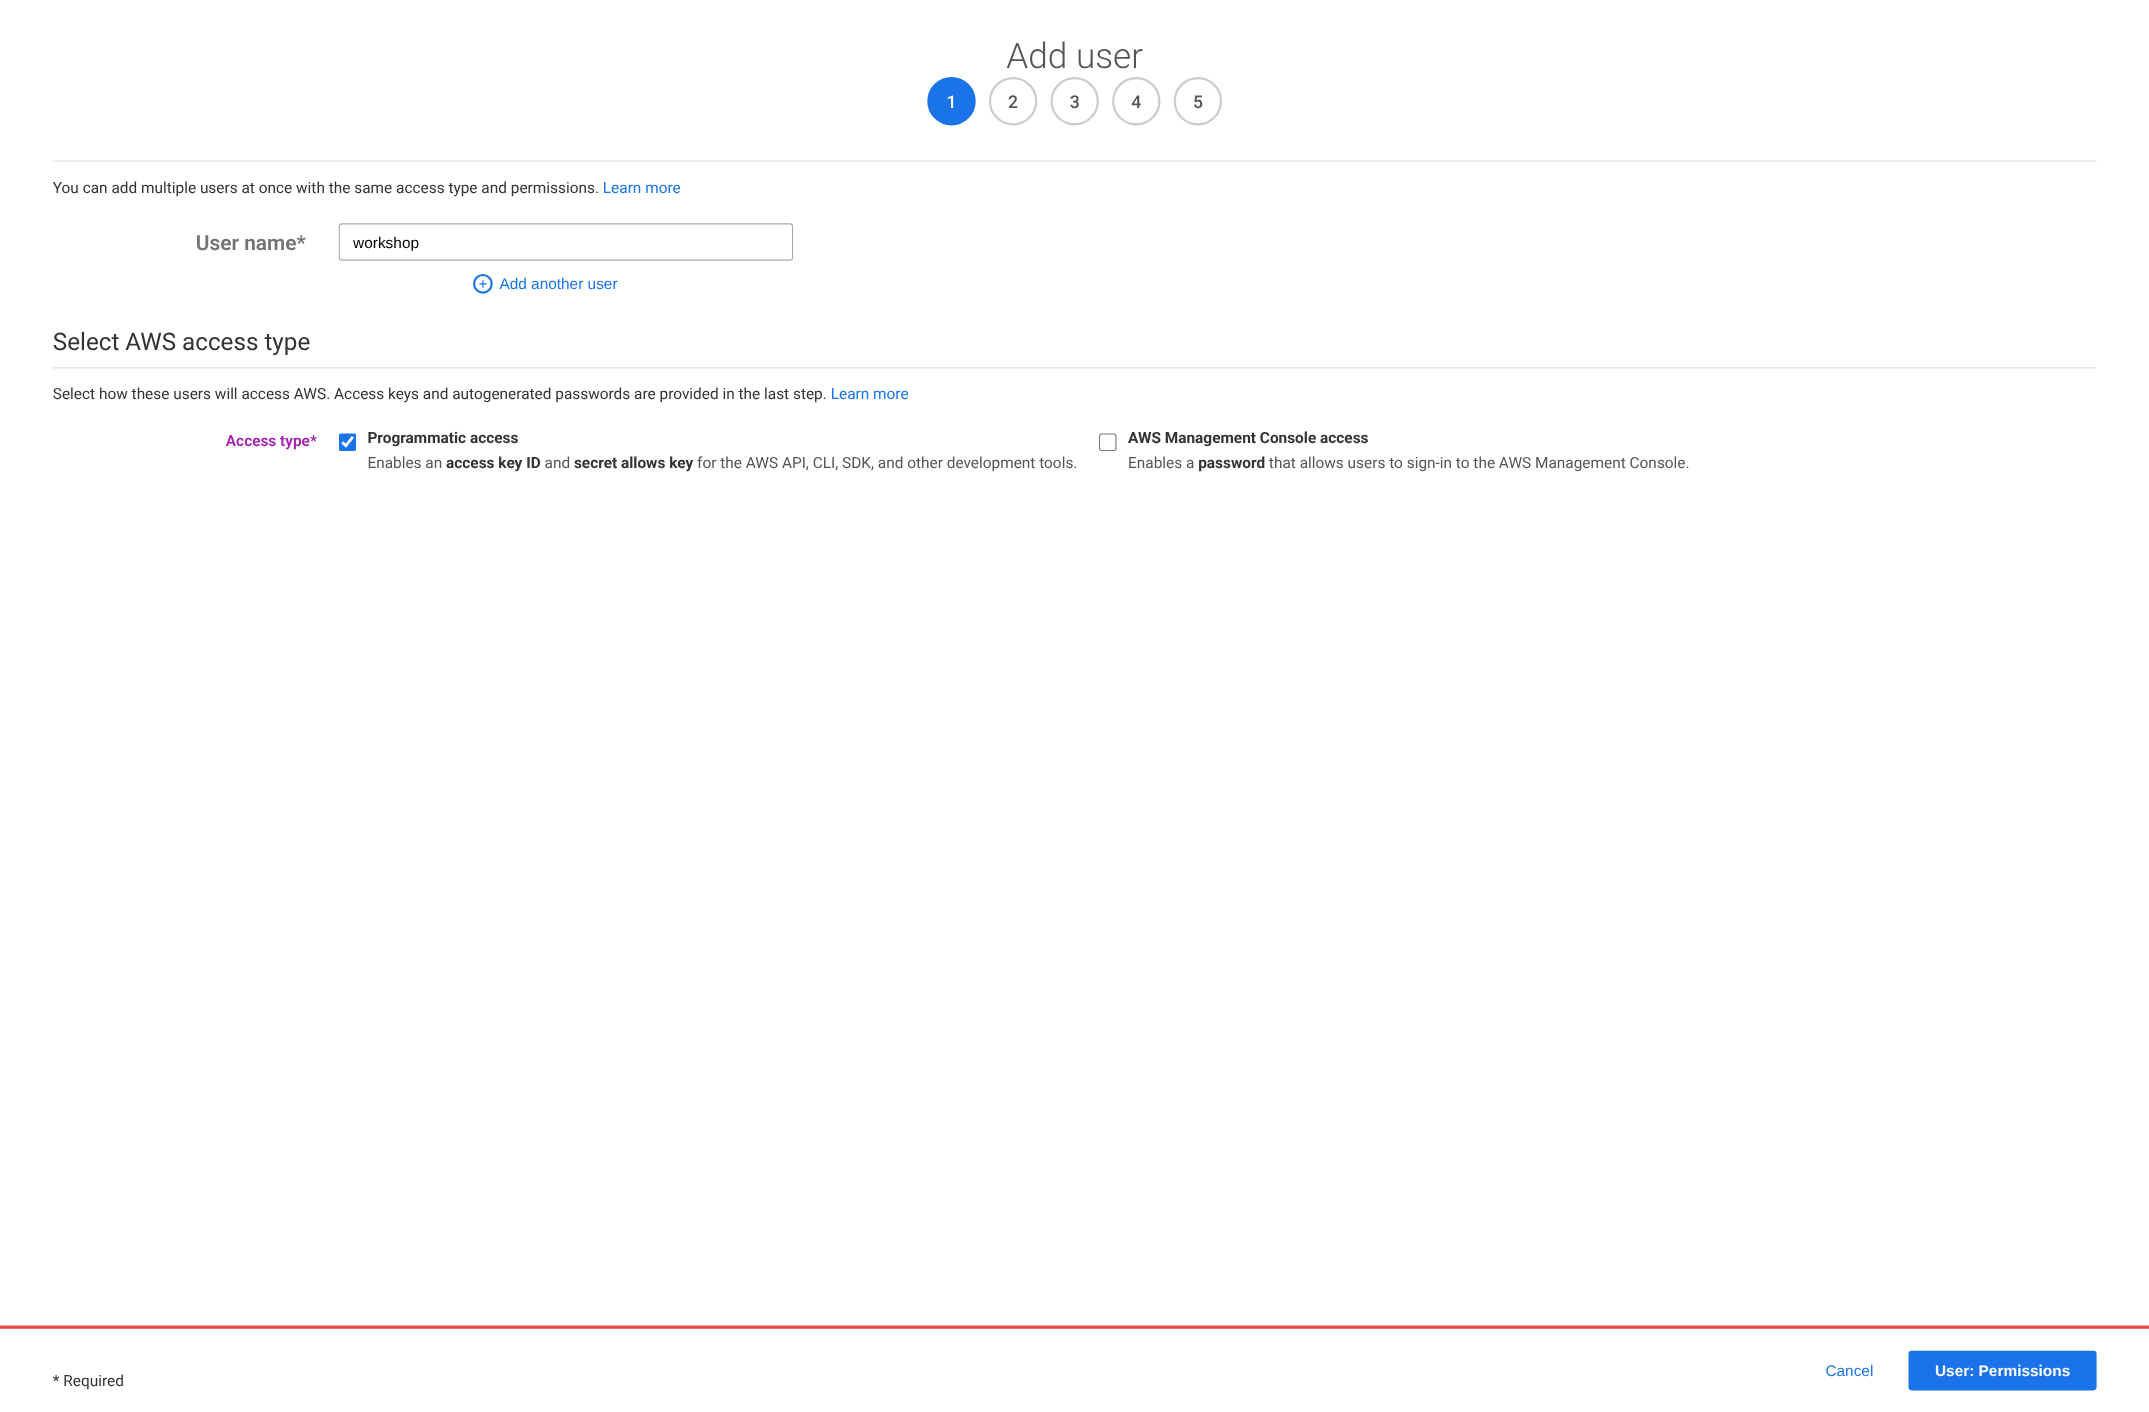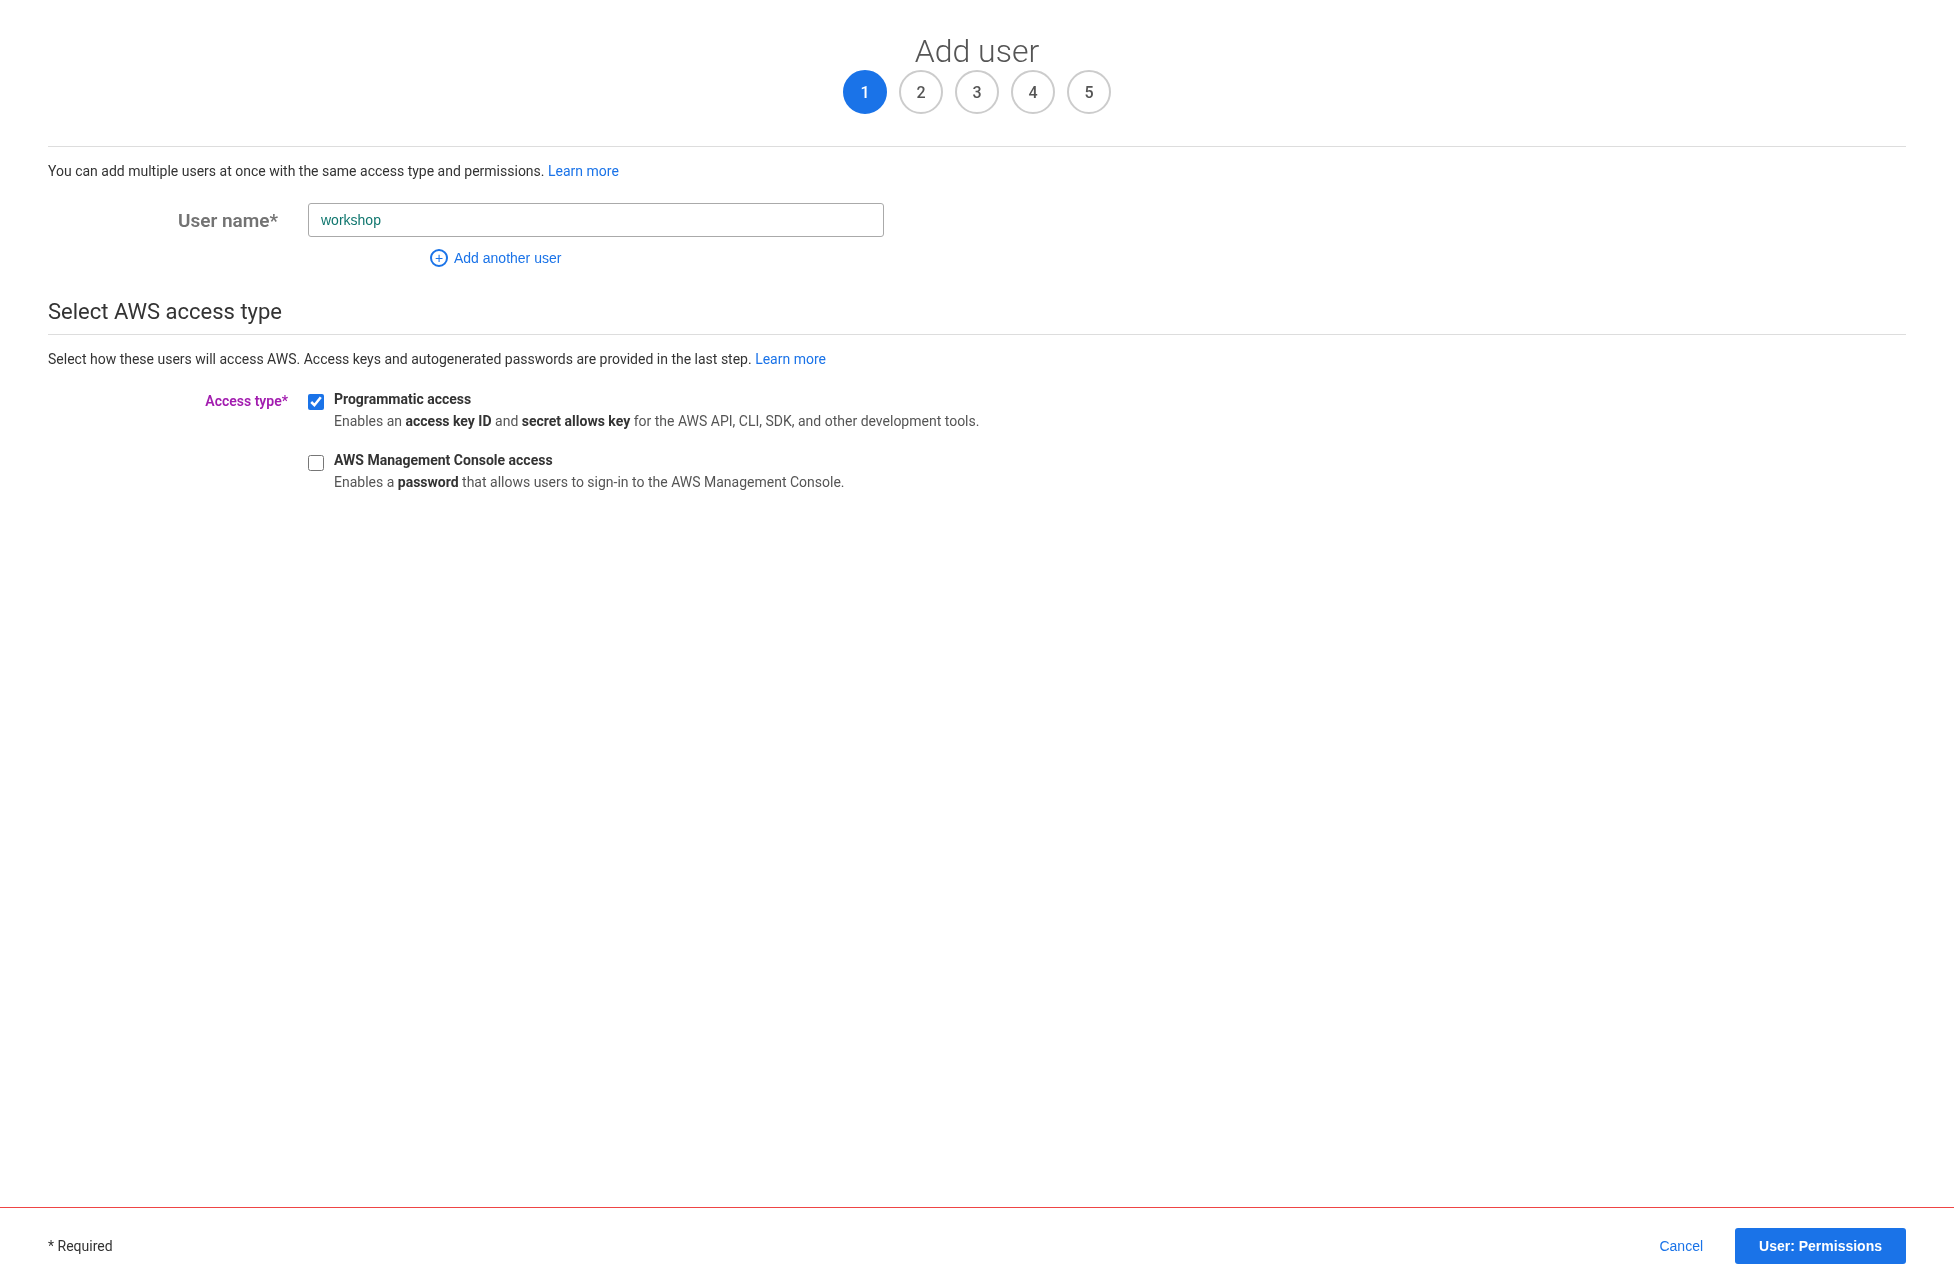--- a/index.html
+++ b/index.html
@@ -81,27 +81,27 @@
     }
     .form-label {
       font-size: 19px;
       font-weight: 600;
       color: #737373;
       min-width: 140px;
       text-align: center;
       padding-right: 20px;
     }
     .form-input {
-      width: 576px;
+      width: 413px;
       padding: 8px 12px;
       font-size: 14px;
       border: 1px solid #aaa;
       border-radius: 3px;
       outline: none;
-      color: #0f766e;
+      color: #000000;
     }
     .add-user-row {
       padding-left: 382px;
       margin-bottom: 32px;
     }
     .add-user-btn {
       background: none;
       border: none;
       color: #1a73e8;
       font-size: 14px;
@@ -137,21 +137,21 @@
       font-size: 14px;
       font-weight: 600;
       color: #a21caf;
       min-width: 140px;
       text-align: right;
       padding-right: 20px;
       padding-top: 2px;
     }
     .access-options {
       display: flex;
-      flex-direction: column;
+      flex-direction: row;
       gap: 20px;
     }
     .access-option {
       display: flex;
       align-items: flex-start;
       gap: 10px;
     }
     .access-option-checkbox {
       margin-top: 3px;
       width: 16px;
@@ -171,24 +171,24 @@
       font-size: 14px;
       color: #555;
       max-width: 700px;
       line-height: 1.5;
     }
     .access-option-desc b {
       font-weight: 700;
       color: #333;
     }
     .footer {
-      border-top: 1px solid #ef4444;
+      border-top: 3px solid #ef4444;
       padding: 20px 48px;
       display: flex;
-      align-items: center;
+      align-items: flex-end;
       justify-content: space-between;
       background: #fff;
     }
     .required-note {
       font-size: 14px;
       color: #333;
       font-weight: 400;
     }
     .footer-actions {
       display: flex;

